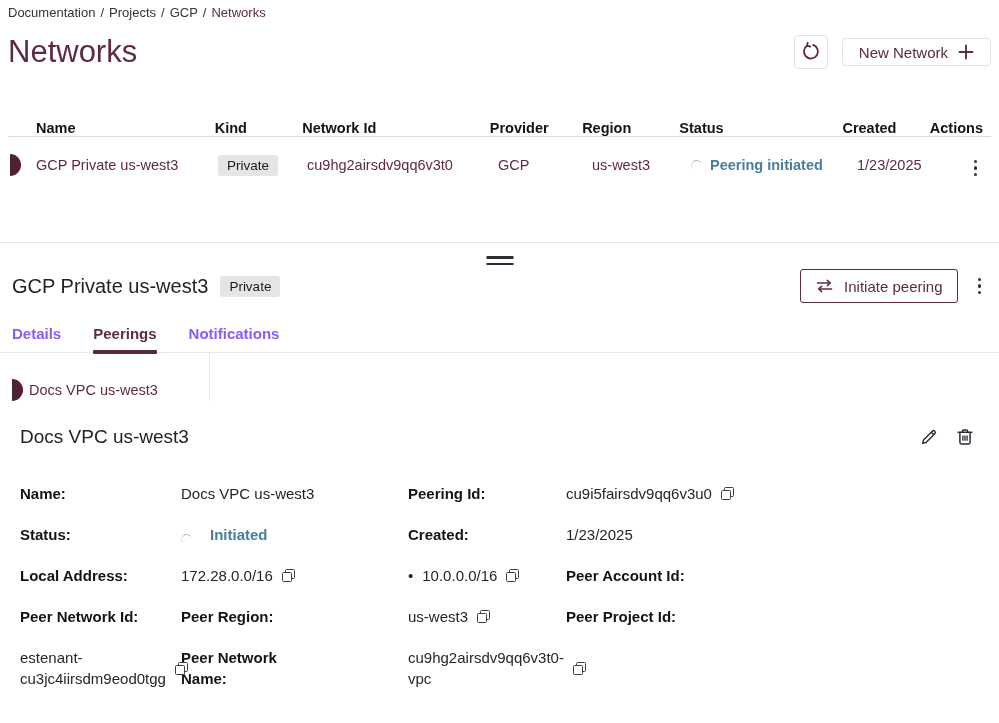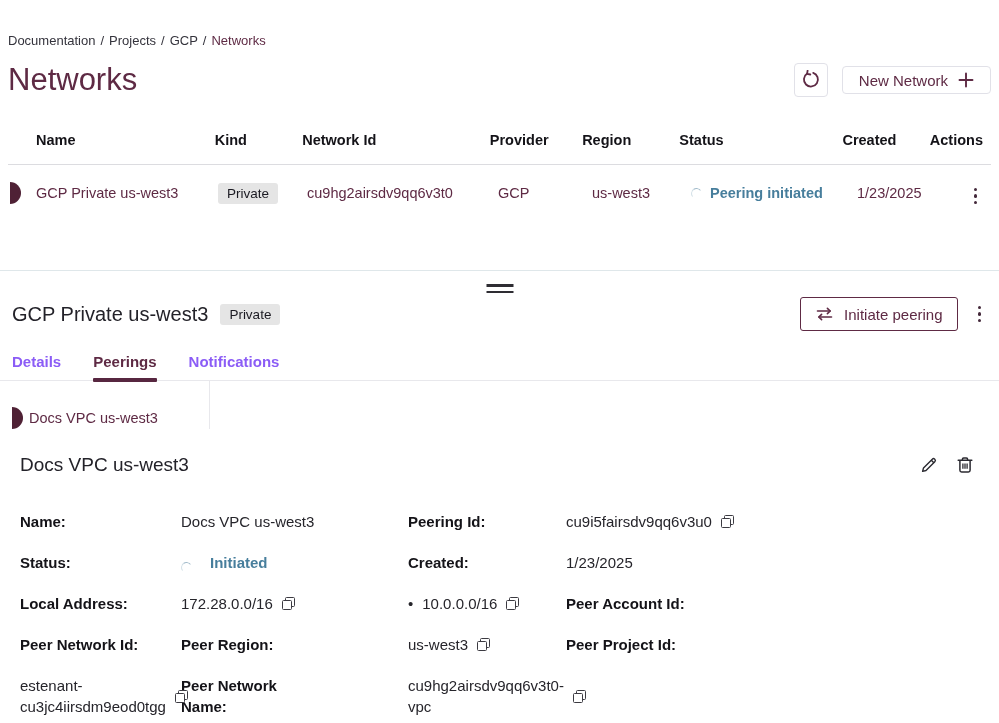--- a/index.html
+++ b/index.html
@@ -1,37 +1,37 @@
 <!DOCTYPE html>
 <html><head>
 <meta charset="utf-8">
 <style>
   * { margin:0; padding:0; box-sizing:border-box; }
   html,body { width:999px; height:723px; background:#ffffff; overflow:hidden;
               font-family:"Liberation Sans", sans-serif; color:#1b1a22; }
 
   
-  .top { padding:5px 8px 0 8px;margin-top:28px; }
+  .top { padding:5px 8px 0 8px; }
   .breadcrumb { font-size:13px; color:#34333c; line-height:16px; }
   .breadcrumb .crumb { color:#34333c; cursor:pointer; }
   .breadcrumb .sep { margin:0 5px; color:#34333c; }
   .breadcrumb .current { color:#5e2a44; }
 
   .header-row { margin-top:10px; height:42px; display:flex; align-items:center; }
   .page-title { font-size:31px; font-weight:400; color:#5e2a44; line-height:40px; }
   .header-spacer { flex:1; }
   .icon-btn { width:34px; height:34px; border:1px solid #e1e1e8; border-radius:4px;
               background:#fff; display:flex; align-items:center; justify-content:center; cursor:pointer; }
   .new-network-btn { margin-left:14px; height:28px; padding:0 16px; border:1px solid #e1e1e8;
               border-radius:4px; background:#fff; display:flex; align-items:center; gap:10px;
               font-size:15px; color:#5e2a44; cursor:pointer; }
 
   
   .table { margin-top:14px; }
-  .thead { display:flex; align-items:center; height:50px; border-bottom:1px solid #dcdce0;
+  .thead { display:flex; align-items:flex-end; height:50px; border-bottom:1px solid #dcdce0;
            font-weight:700; font-size:14.5px; color:#141318; padding-left:28px; }
   .trow  { display:flex; align-items:center; height:56px; font-size:14.5px; color:#5e2a44;
            padding-left:28px; position:relative; }
   .c-name{width:182px;} .c-kind{width:89px;} .c-nid{width:191px;} .c-prov{width:94px;}
   .c-reg{width:99px;} .c-stat{width:166px;} .c-crt{width:89px;}
   .c-act{flex:1; text-align:right; padding-right:8px;}
   .row-marker { position:absolute; left:2px; top:50%; transform:translateY(-50%);
                 width:11px; height:22px; background:#4f2135; border-radius:0 11px 11px 0; }
   .badge { display:inline-block; background:#e5e5e5; color:#1b1a22; font-size:13.5px;
            padding:3px 9px; border-radius:3px; }

